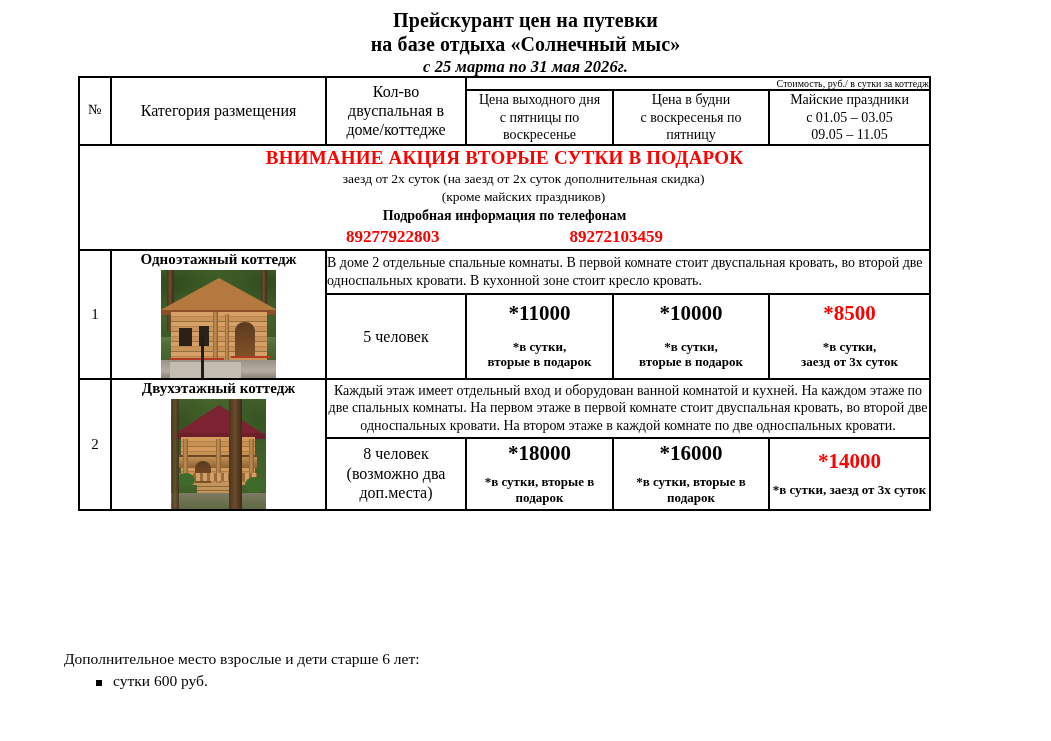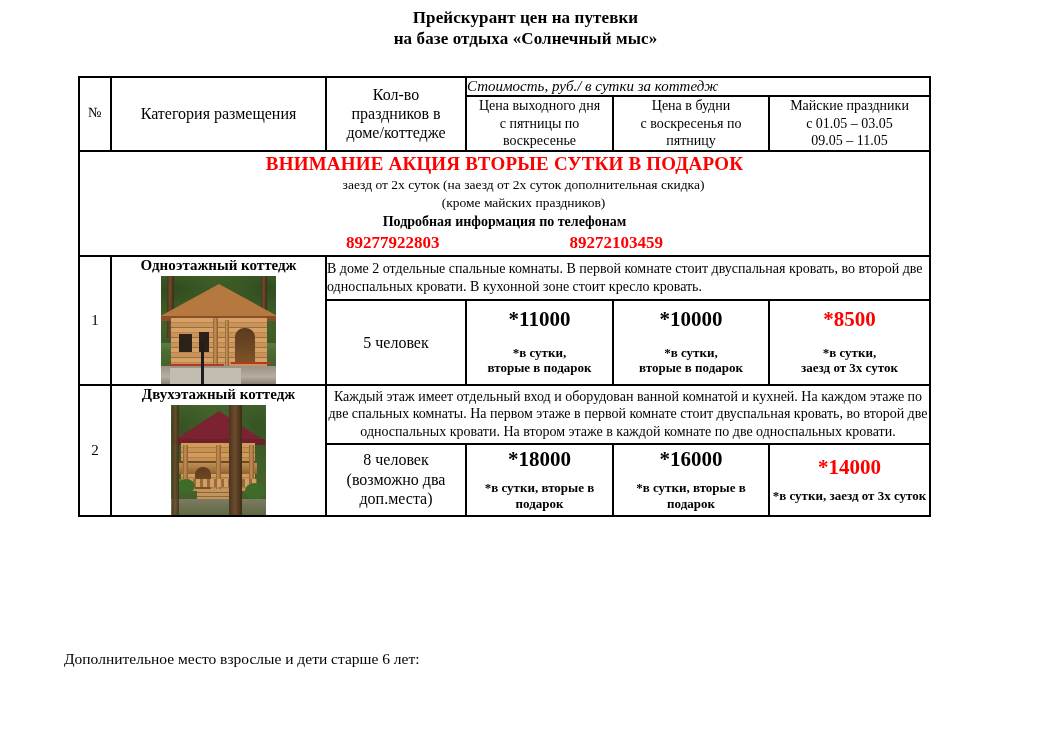--- a/index.html
+++ b/index.html
@@ -24,21 +24,21 @@
   }
 
   
   .title-block {
     padding-top: 8px;
     text-align: center;
     line-height: 1.22;
   }
   .title-line {
     font-weight: bold;
-    font-size: 17px;
+    font-size: 20px;
     letter-spacing: 0.1px;
   }
   .title-line.italic {
     font-style: italic;
     font-size: 16.5px;
   }
 
   
   .table-wrap {
     position: absolute;
@@ -65,24 +65,23 @@
   .hdr {
     text-align: center;
     font-weight: bold;
     font-size: 16px;
     line-height: 1.2;
     padding: 4px 5px;
   }
   .hdr-num { font-size: 14px; }
   .hdr-cost-top {
     font-weight: bold;
-    font-size: 15px;
-    text-align: left;
+    font-size: 10px;
+    text-align: right;
     padding: 7px 4px;
-    font-style: italic;
   }
   .hdr-sub {
     text-align: center;
     font-size: 14px;
     line-height: 1.25;
     padding: 5px 4px 7px 4px;
     font-weight: normal;
   }
 
   
@@ -306,40 +305,41 @@
   }
 </style>
 </head>
 <body>
 
 <div class="page">
 
   <div class="title-block">
     <div class="title-line">Прейскурант цен на путевки</div>
     <div class="title-line">на базе отдыха «Солнечный мыс»</div>
+    <div class="title-line italic">с 25 марта по 31 мая 2026г.</div>
   </div>
 
   <div class="table-wrap">
     <table class="price">
       <colgroup>
         <col style="width:32px">
         <col style="width:215px">
         <col style="width:140px">
         <col style="width:147px">
         <col style="width:156px">
         <col style="width:161px">
       </colgroup>
 
       <tbody>
           <tr>
         <td class="hdr hdr-num outer-frame" rowspan="2">№</td>
         <td class="hdr outer-frame" rowspan="2">Категория размещения</td>
         <td class="hdr outer-frame" rowspan="2">
           <div>Кол-во</div>
-          <div>праздников в</div>
+          <div>двуспальная в</div>
           <div>доме/коттедже</div>
         </td>
         <td class="hdr-cost-top outer-frame" colspan="3">Стоимость, руб./ в сутки за коттедж</td>
       </tr>
 
       <tr>
         <td class="hdr-sub outer-frame">
           <div>Цена выходного дня</div>
           <div>с пятницы по</div>
           <div>воскресенье</div>
@@ -464,15 +464,19 @@
           <div class="price-big red">*14000</div>
           <div class="price-note tight">*в сутки, заезд от 3х суток</div>
         </td>
       </tr>
     </tbody>
       </table>
   </div>
 
   <div class="footer">
     <div>Дополнительное место взрослые и дети старше 6 лет:</div>
+    <div class="footer-bullet">
+      <span class="bullet-sq"></span>
+      <span>сутки 600 руб.</span>
+    </div>
   </div>
 
 </div>
 
 </body></html>

